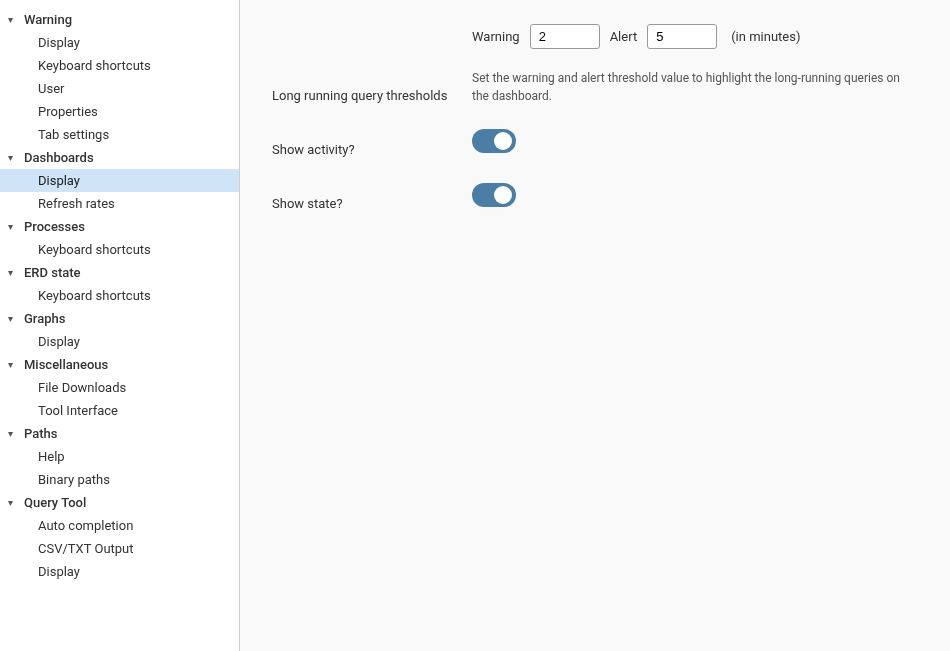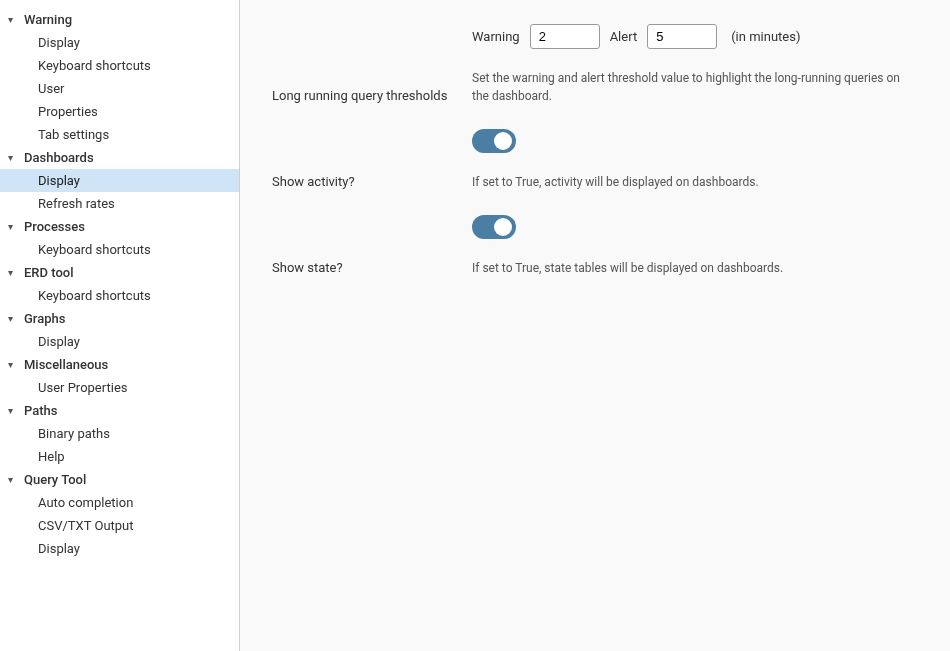--- a/index.html
+++ b/index.html
@@ -210,51 +210,54 @@
   <div class="sidebar-item category">
     <span class="chevron">▾</span>
     <span>Processes</span>
   </div>
   <div class="sidebar-item child">
     <span>Keyboard shortcuts</span>
   </div>
 
   <div class="sidebar-item category">
     <span class="chevron">▾</span>
-    <span>ERD tool</span>
+    <span>ERD state</span>
   </div>
   <div class="sidebar-item child">
     <span>Keyboard shortcuts</span>
   </div>
 
   <div class="sidebar-item category">
     <span class="chevron">▾</span>
     <span>Graphs</span>
   </div>
   <div class="sidebar-item child">
     <span>Display</span>
   </div>
 
   <div class="sidebar-item category">
     <span class="chevron">▾</span>
     <span>Miscellaneous</span>
   </div>
   <div class="sidebar-item child">
-    <span>User Properties</span>
+    <span>File Downloads</span>
+  </div>
+  <div class="sidebar-item child">
+    <span>Tool Interface</span>
   </div>
 
   <div class="sidebar-item category">
     <span class="chevron">▾</span>
     <span>Paths</span>
   </div>
   <div class="sidebar-item child">
+    <span>Help</span>
+  </div>
+  <div class="sidebar-item child">
     <span>Binary paths</span>
-  </div>
-  <div class="sidebar-item child">
-    <span>Help</span>
   </div>
 
   <div class="sidebar-item category">
     <span class="chevron">▾</span>
     <span>Query Tool</span>
   </div>
   <div class="sidebar-item child">
     <span>Auto completion</span>
   </div>
   <div class="sidebar-item child">
@@ -288,32 +291,30 @@
     <div class="setting-label-col">
       <span class="setting-label">Show activity?</span>
     </div>
     <div class="setting-control-col">
       <div class="toggle-container">
         <label class="toggle">
           <input type="checkbox" checked="" style="">
           <span class="toggle-slider"></span>
         </label>
       </div>
-      <div class="setting-description">If set to True, activity will be displayed on dashboards.</div>
     </div>
   </div>
 
   <div class="setting-row">
     <div class="setting-label-col">
       <span class="setting-label">Show state?</span>
     </div>
     <div class="setting-control-col">
       <div class="toggle-container">
         <label class="toggle">
           <input type="checkbox" checked="" style="">
           <span class="toggle-slider"></span>
         </label>
       </div>
-      <div class="setting-description">If set to True, state tables will be displayed on dashboards.</div>
     </div>
   </div>
 
 </div>
 
 </body></html>

